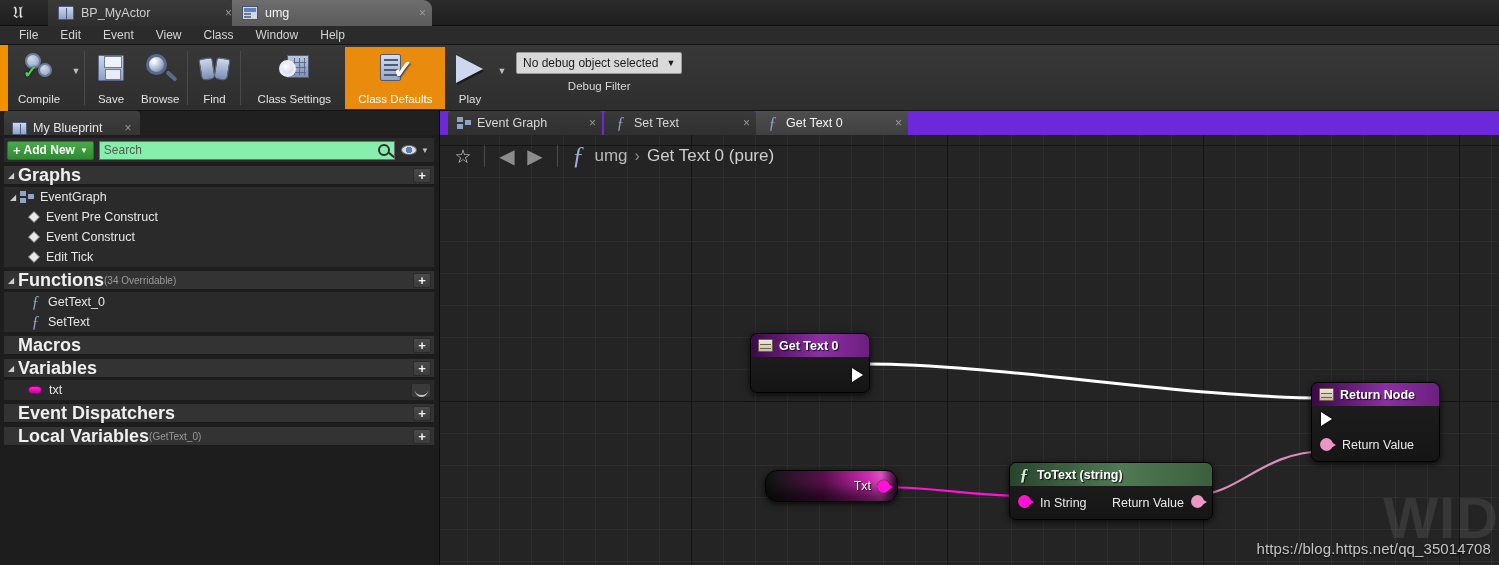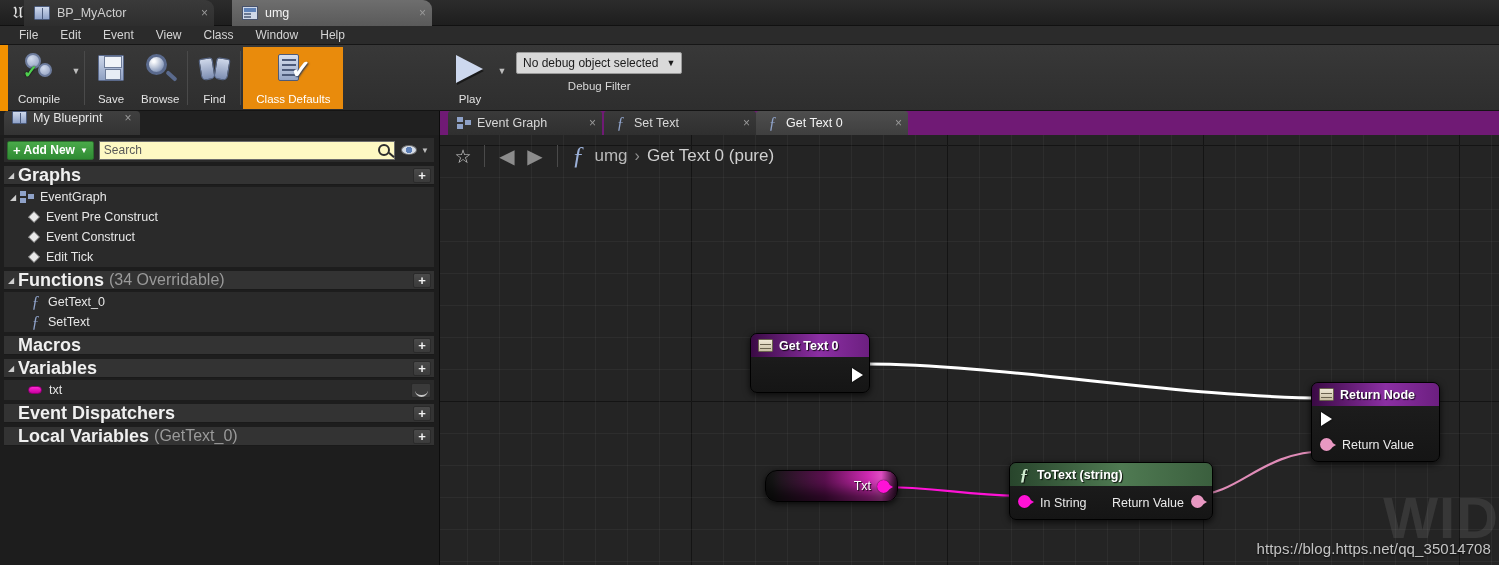--- a/index.html
+++ b/index.html
@@ -183,41 +183,41 @@
   .debug-filter-label { font-size: 11.5px; color: #d8d8d8; text-align: center; margin-top: 6px; }
 
   
   .leftpanel {
     position: absolute; left: 0; top: 111px; width: 440px; height: 454px;
     background: #1d1d1d; border-right: 1px solid #0c0c0c;
   }
   .panel-tabstrip { position: relative; height: 24px; background: #202020; }
   .panel-tab {
     position: absolute; left: 4px; top: 0; height: 24px;
-    display: flex; align-items: flex-start; padding: 0 8px 0 8px;
+    display: flex; align-items: flex-end; padding: 0 8px 0 8px;
     background: linear-gradient(#3f3f3f, #333); border-radius: 4px 4px 0 0;
     font-size: 12.5px; color: #e4e4e4;
   }
   .panel-tab .tabicon { width: 15px; height: 13px; margin-right: 6px; position: relative; }
   .panel-tab .tabclose { margin-left: 22px; color: #9b9b9b; font-size: 12px; }
 
   .searchrow {
     position: absolute; left: 4px; top: 27px; width: 430px; height: 24px;
     background: #2b2b2b; display: flex; align-items: center; padding: 0 3px;
   }
   .addnew-btn {
     height: 19px; background: linear-gradient(#49a949, #2f8b33);
     border: 1px solid #2a6e2c; border-radius: 2px; color: #fff;
     font-size: 12px; font-weight: bold; display: flex; align-items: center;
     padding: 0 5px; margin-right: 5px;
   }
   .addnew-btn .plus { font-size: 13px; margin-right: 3px; }
   .addnew-btn .caret { font-size: 8px; margin-left: 5px; }
   .searchbox {
-    flex: 1; height: 19px; background: #fef9c3; border: 1px solid #6d6d6d;
+    flex: 1; height: 19px; background: #86efac; border: 1px solid #6d6d6d;
     display: flex; align-items: center; padding: 0 4px; color: #5a5a5a; font-size: 12px;
   }
   .searchbox .mag-s {
     margin-left: auto; width: 12px; height: 12px; border: 2px solid #2d2d2d;
     border-radius: 50%; position: relative;
   }
   .searchbox .mag-s::after {
     content: ""; position: absolute; left: 8px; top: 8px; width: 7px; height: 2px;
     background: #2d2d2d; transform: rotate(42deg);
   }
@@ -229,21 +229,21 @@
   }
   .eye-caret { font-size: 8px; color: #bdbdbd; margin-left: 4px; }
 
   .tree { position: absolute; left: 4px; top: 55px; width: 430px; }
   .cat-row {
     height: 19px; background: #333; border-bottom: 1px solid #1a1a1a;
     display: flex; align-items: center; padding-left: 4px; margin-bottom: 2px;
   }
   .cat-row .tri { color: #cfcfcf; font-size: 8px; width: 10px; }
   .cat-row .cat-name { font-size: 18px; font-weight: bold; color: #f0f0f0; }
-  .cat-row .cat-sub { font-size: 16px; color: #9a9a9a; margin-left: 5px; }
+  .cat-row .cat-sub { font-size: 10px; color: #9a9a9a; }
   .cat-row .plus-btn {
     margin-left: auto; margin-right: 3px; width: 18px; height: 15px;
     background: linear-gradient(#4a4a4a, #3b3b3b); border: 1px solid #2a2a2a; border-radius: 2px;
     color: #f2f2f2; font-size: 13px; font-weight: bold;
     display: flex; align-items: center; justify-content: center; line-height: 1;
   }
   .item-row {
     height: 20px; display: flex; align-items: center;
     font-size: 12.5px; color: #e6e6e6; padding-left: 6px; background: #2a2a2a;
   }
@@ -282,21 +282,21 @@
   .leftpanel-empty {
     position: absolute; left: 4px; bottom: 4px; width: 430px; top: 467px;
     background: #1d1d1d;
   }
 
   
   .grapharea {
     position: absolute; left: 440px; top: 111px; width: 1059px; height: 454px;
     background: #1b1b1b; overflow: hidden;
   }
-  .graph-tabstrip { position: relative; height: 24px; background: #701a75; }
+  .graph-tabstrip { position: relative; height: 24px; background: #6d28d9; }
   .gtab {
     position: absolute; top: 0; height: 24px; display: flex; align-items: center;
     padding: 0 6px 0 9px; font-size: 12.5px; border-radius: 3px 3px 0 0;
   }
   .gtab.inactive { background: linear-gradient(#3a3a3a, #2f2f2f); color: #d8d8d8; }
   .gtab.active { background: linear-gradient(#4e4e4e, #3f3f3f); color: #f4f4f4; }
   .gtab .tabclose { margin-left: auto; padding-left: 20px; color: #9a9a9a; font-size: 12px; }
 
   .graph-canvas {
     position: absolute; left: 0; top: 24px; width: 1059px; height: 430px;
@@ -399,21 +399,21 @@
   }
 </style>
 </head>
 <body>
 
 <div id="app">
 
   <div class="titlebar">
     <div class="ue-logo">𝔘</div>
 
-    <div class="app-tab inactive" style="left:24px; width:190px;">
+    <div class="app-tab inactive" style="left:48px; width:190px;">
       <span class="tabicon ico-book"></span>
       <span class="tablabel">BP_MyActor</span>
       <span class="tabclose">×</span>
     </div>
 
     <div class="app-tab active" style="left:232px; width:200px;">
       <span class="tabicon ico-widget"></span>
       <span class="tablabel">umg</span>
       <span class="tabclose">×</span>
     </div>
@@ -460,20 +460,29 @@
       <div class="tb-sep"></div>
 
       <div class="tb-btn">
         <span class="tb-icon">
             <span class="ic-bino"></span>
           </span>
         <span class="tb-label">Find</span>
       </div>
       <div class="tb-sep"></div>
 
+      <div class="tb-btn" style="min-width:102px;">
+        <span class="tb-icon">
+          <span class="ic-cs">
+              <span class="ic-cs-sheet"></span>
+              <span class="ic-cs-gear"></span>
+            </span>
+        </span>
+        <span class="tb-label">Class Settings</span>
+      </div>
 
       <div class="tb-btn selected" style="min-width:100px;">
         <span class="tb-icon">
           <span class="ic-cd">
               <span class="ic-cd-pad"></span>
               <span class="ic-cd-check">✓</span>
             </span>
         </span>
         <span class="tb-label">Class Defaults</span>
       </div>

